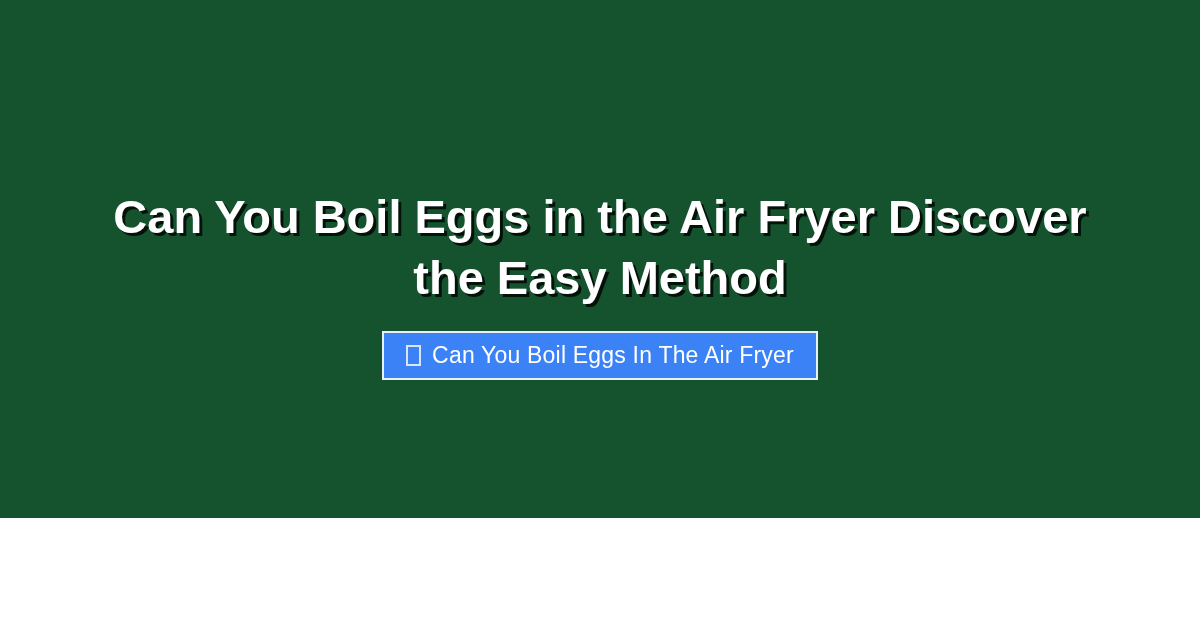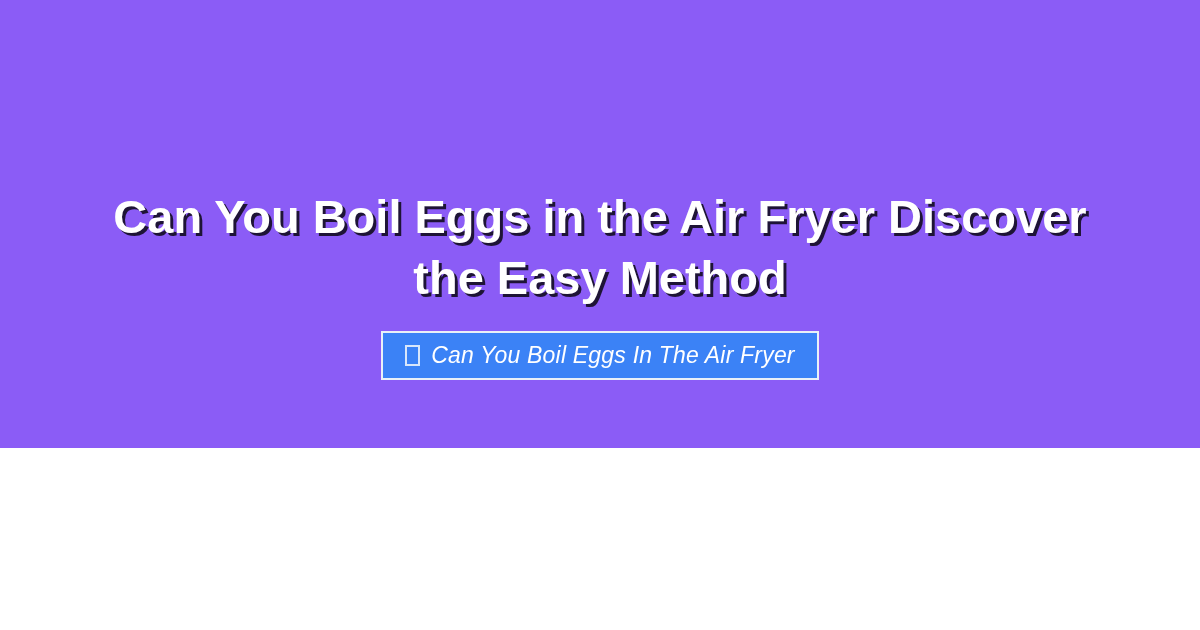--- a/index.html
+++ b/index.html
@@ -11,22 +11,22 @@
     width: 1200px;
     height: 630px;
     overflow: hidden;
     font-family: "Liberation Sans", sans-serif;
   }
 
   .card {
     position: relative;
     box-sizing: border-box;
     width: 1200px;
-    height: 448px;
-    background: #8b5cf6;
+    height: 518px;
+    background: #14532d;
     display: flex;
     flex-direction: column;
     align-items: center;
     justify-content: flex-start;
   }
 
   .content {
     position: absolute;
     top: 186px;
     left: 0;
@@ -49,21 +49,20 @@
     letter-spacing: 0px;
     text-shadow: 3px 3px 0 rgba(0, 0, 0, 0.78);
     white-space: normal;
   }
 
   .badge-row {
     margin-top: 23px;
     display: flex;
     justify-content: center;
     width: 100%;
-    font-style: italic;
   }
 
   .badge {
     box-sizing: border-box;
     display: inline-flex;
     align-items: center;
     justify-content: center;
     gap: 11px;
     height: 49px;
     padding: 0 22px;

